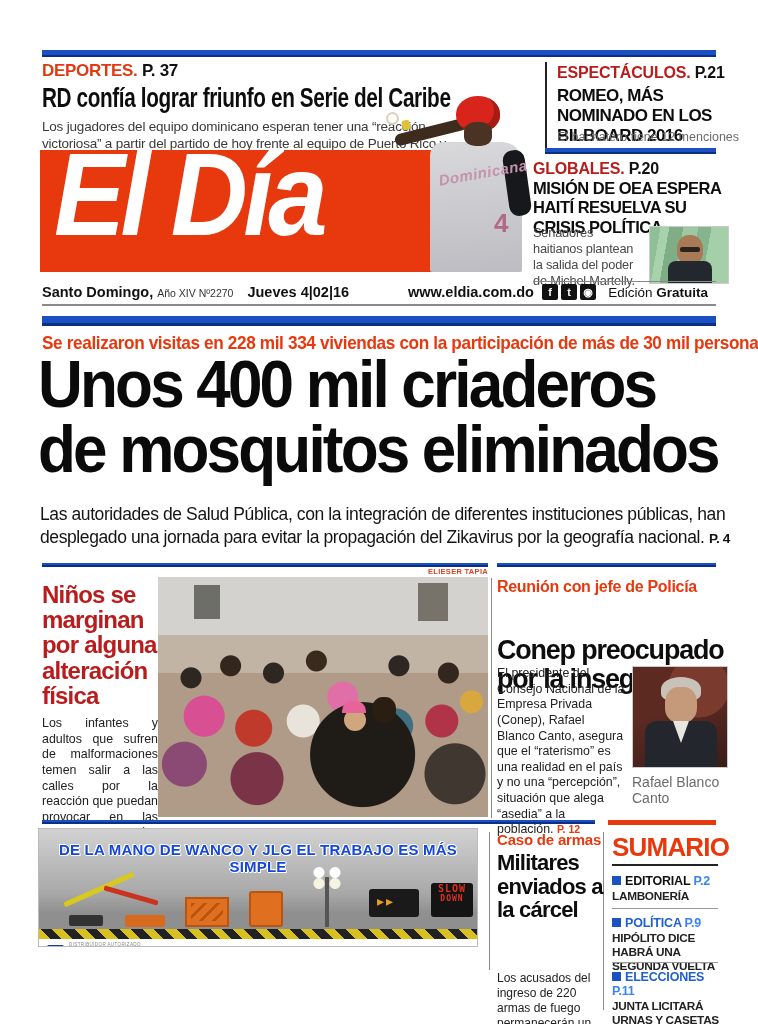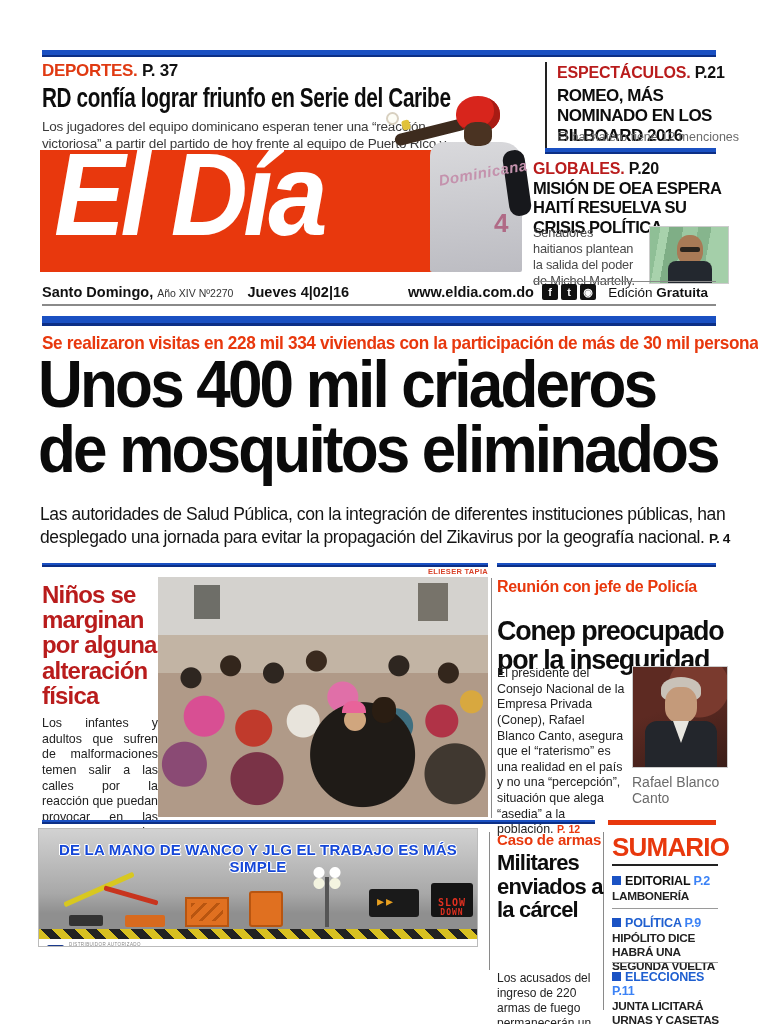--- a/index.html
+++ b/index.html
@@ -96,21 +96,21 @@
     radial-gradient(circle at 90% 82%, #403830 0 30px, transparent 31px),
     linear-gradient(#d4d2ce 0 24%, #c2b4a4 24% 40%, #b09a88 40% 100%); }
   .crowd-wall-win1 { position:absolute; left:36px; top:8px; width:26px; height:34px; background:#6e6e68; }
   .crowd-wall-win2 { position:absolute; left:260px; top:6px; width:30px; height:38px; background:#77736a; }
   .fg-baby-head { position:absolute; left:186px; top:132px; width:22px; height:22px; background:#d0a67e; border-radius:50%; }
   .fg-baby-cap { position:absolute; left:184px; top:124px; width:24px; height:12px; background:#e8639a; border-radius:10px 10px 0 0; }
   .fg-man-head { position:absolute; left:214px; top:120px; width:24px; height:26px; background:#2a1d12; border-radius:45%; }
 
   
   .conep-kicker { left:497px; top:578px; font-size:16px; font-weight:700; color:#e8380d; letter-spacing:-0.3px; }
-  .conep-headline { left:497px; top:616px; font-size:28px; font-weight:700; line-height:1.04; letter-spacing:-1.2px; color:#0d0d0d; }
+  .conep-headline { left:497px; top:635px; font-size:28px; font-weight:700; line-height:1.04; letter-spacing:-1.2px; color:#0d0d0d; }
   .conep-headline .line { display:block; white-space:nowrap; transform:scaleX(0.96); transform-origin:left top; }
   .conep-body { left:497px; top:666px; width:128px; font-size:12.4px; line-height:1.26; color:#222; }
   .photo-blanco { left:632px; top:666px; width:96px; height:102px; border:1px solid #ccc; overflow:hidden; background:
       radial-gradient(circle at 70% 20%, #7a3a2e 0 30px, transparent 31px),
       linear-gradient(160deg,#5d2a22 0 40%, #3a1d18 100%); }
   .blanco-hair { position:absolute; left:28px; top:10px; width:40px; height:24px; background:#c9c2b8; border-radius:50% 50% 30% 30%; }
   .blanco-face { position:absolute; left:32px; top:20px; width:32px; height:36px; background:#c49a7a; border-radius:42%; }
   .blanco-suit { position:absolute; left:12px; top:54px; width:72px; height:48px; background:#23262c; border-radius:12px 12px 0 0; }
   .blanco-shirt { position:absolute; left:40px; top:54px; width:16px; height:22px; background:#e8e6e0; clip-path:polygon(0 0,100% 0,50% 100%); }
   .blanco-caption { left:632px; top:774px; font-size:14px; color:#6b6b6b; }
@@ -145,21 +145,21 @@
   .m-cab { position:absolute; left:210px; top:24px; width:34px; height:36px; background:#e07020; border:2px solid #b85510; border-radius:3px; }
   .m-pole { position:absolute; left:286px; top:10px; width:4px; height:50px; background:#555; }
   .m-lights { position:absolute; left:272px; top:0px; width:32px; height:22px; background:
       radial-gradient(circle at 25% 25%, #fff 0 5px, transparent 6px),
       radial-gradient(circle at 75% 25%, #fff 0 5px, transparent 6px),
       radial-gradient(circle at 25% 75%, #f4f4e0 0 5px, transparent 6px),
       radial-gradient(circle at 75% 75%, #f4f4e0 0 5px, transparent 6px); }
   .m-arrow { position:absolute; left:330px; top:22px; width:50px; height:28px; background:#1a1a1a; border-radius:3px; }
   .m-arrow:after { content:"\25B8\25B8"; position:absolute; left:8px; top:4px; color:#e8a020; font-size:14px; letter-spacing:2px; }
   .m-sign { position:absolute; left:392px; top:16px; width:42px; height:34px; background:#141414; border-radius:3px; text-align:center; }
-  .m-sign .s1 { display:block; margin-top:14px; font-size:10px; font-weight:700; color:#e03020; letter-spacing:1px; font-family:"DejaVu Sans Mono", monospace; }
+  .m-sign .s1 { display:block; margin-top:0; font-size:10px; font-weight:700; color:#e03020; letter-spacing:1px; font-family:"DejaVu Sans Mono", monospace; }
   .m-sign .s2 { display:block; font-size:8px; font-weight:700; color:#e03020; letter-spacing:1px; font-family:"DejaVu Sans Mono", monospace; }
   .ad-road { position:absolute; left:0; top:100px; width:100%; height:10px; background:repeating-linear-gradient(45deg,#d8c020 0 8px,#222 8px 16px); }
   .ad-foot { position:absolute; left:0; top:110px; width:100%; height:38px; background:#fff; }
   .reid-logo { position:absolute; left:8px; top:6px; width:17px; height:17px; background:#1a3a8c; color:#fff; font-size:10px; font-weight:700; text-align:center; line-height:17px; border-radius:2px; }
   .reid-block { position:absolute; left:30px; top:3px; }
   .reid-auth { font-size:4.5px; color:#888; letter-spacing:0.4px; }
   .reid-name { font-size:10.5px; font-weight:700; color:#1a3a7a; font-family:"Liberation Serif", serif; }
   .reid-contact { font-size:6px; color:#555; margin-top:2px; }
   .jlg-logo { position:absolute; left:268px; top:10px; font-size:23px; font-weight:700; font-style:italic; color:#e8380d; letter-spacing:-1px; }
   .wanco-logo { position:absolute; left:308px; top:11px; font-size:13.5px; font-weight:700; color:#111; }

